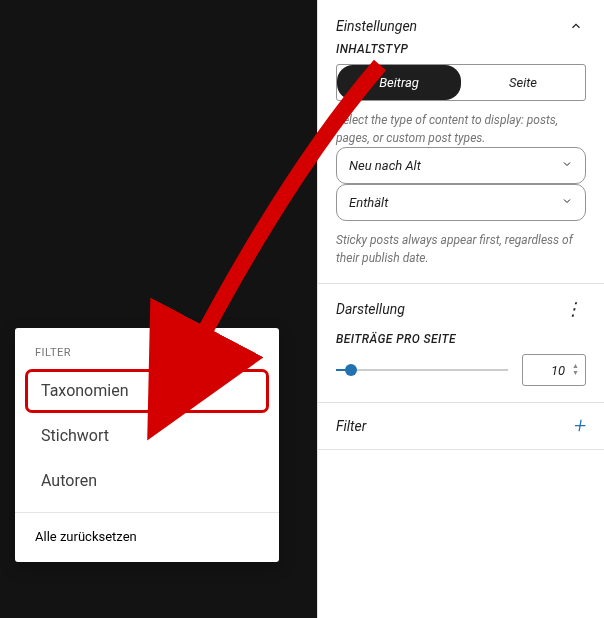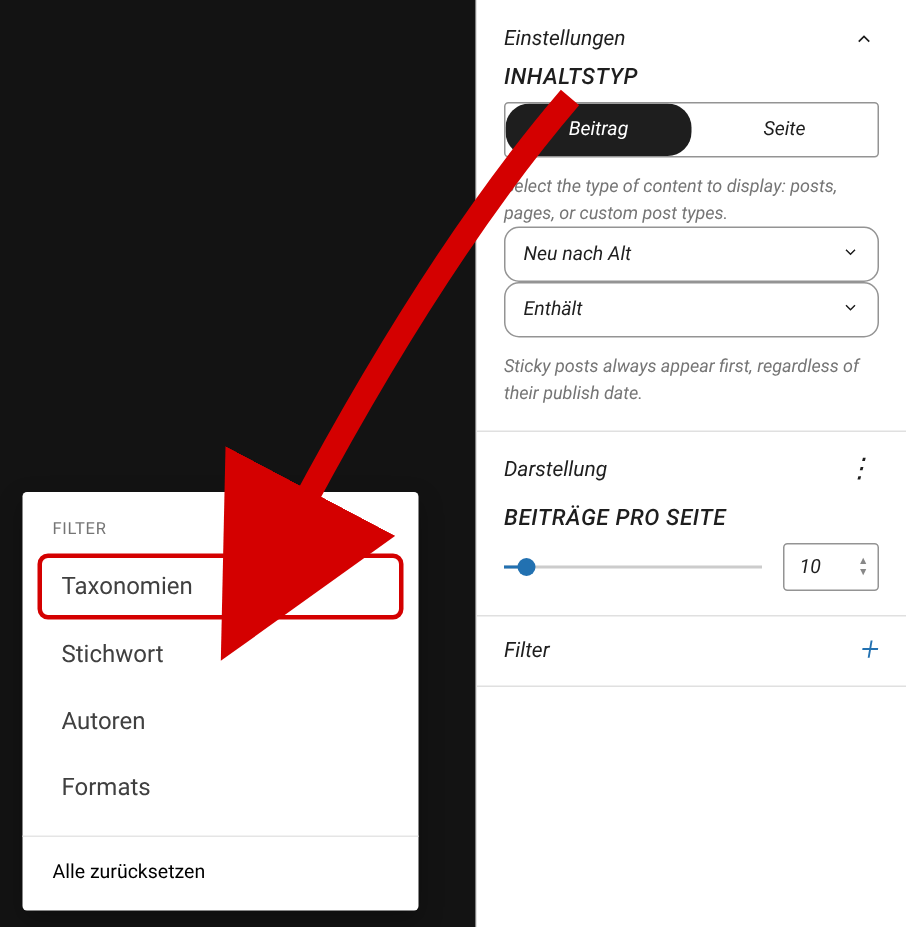--- a/index.html
+++ b/index.html
@@ -32,21 +32,21 @@
 
   
   .section { border-bottom: 1px solid #e0e0e0; padding: 16px 18px; }
   .section.sm { padding: 12px 18px; }
   .sec-head { display: flex; align-items: center; justify-content: space-between; cursor: pointer; }
   .sec-title { font-size: 14px; font-weight: 400; }
   .caret { width: 20px; height: 20px; display:inline-flex; align-items:center; justify-content:center; color:#1e1e1e; }
   .more { font-size: 18px; line-height: 1; cursor:pointer; padding:0 4px; }
   .plus { color:#2271b1; font-size:22px; font-weight:300; line-height:1; cursor:pointer; }
 
-  .label { font-size: 15px; font-weight: 500; letter-spacing: .4px; color:#1e1e1e; margin: 14px 0 8px; }
+  .label { font-size: 12px; font-weight: 500; letter-spacing: .4px; color:#1e1e1e; margin: 14px 0 8px; }
   .label.first { margin-top: 6px; }
 
   .seg { display:flex; border:1px solid #949494; border-radius:3px; overflow:hidden; }
   .seg .opt { flex:1; text-align:center; padding:10px 4px; font-size:13px; cursor:pointer; }
   .seg .opt.active { background:#1e1e1e; color:#fff;border-radius:16px; }
 
   .help { font-size: 12px; color:#757575; margin-top:10px; line-height:1.5; }
 
   .select {
     display:flex; align-items:center; justify-content:space-between;
@@ -56,38 +56,37 @@
   .chev { font-size:12px; color:#1e1e1e; }
 
   .slider-row { display:flex; align-items:center; gap:14px; margin-top:6px;}
   .slider { flex:1; height:20px; position:relative; }
   .track { position:absolute; left:0; right:0; top:9px; height:2px; background:#ccc; }
   .fill { position:absolute; left:0; width:9%; top:9px; height:2px; background:#2271b1; }
   .thumb { position:absolute; left:9%; top:4px; width:12px; height:12px; margin-left:-6px; border-radius:50%; background:#2271b1; }
   .numbox {
     display:flex; align-items:center; justify-content:space-between;
     border:1px solid #949494; border-radius:3px;
-    width:64px; height:32px; padding:0 6px 0 10px; font-size:13px;
+    width:64px; height:32px; padding:0 6px 0 28px; font-size:13px;
   }
   .spinner { display:flex; flex-direction:column; gap:0; color:#888; font-size:7px; line-height:7px; }
 
   
   .arrow-svg { position:absolute; left:0; top:0; pointer-events:none; }
 </style>
 </head>
 <body>
 
 <div class="wrap">
   <div class="left">
     <div class="popup">
       <div class="hdr">FILTER</div>
       <div class="menu-item hl">Taxonomien</div>
       <div class="menu-item">Stichwort</div>
       <div class="menu-item">Autoren</div>
-      <div class="menu-item">Formats</div>
       <div class="sep"></div>
       <div class="reset">Alle zurücksetzen</div>
     </div>
   </div>
 
   <div class="right">
 
     <div class="section">
       <div class="sec-head">
         <div class="sec-title">Einstellungen</div>

